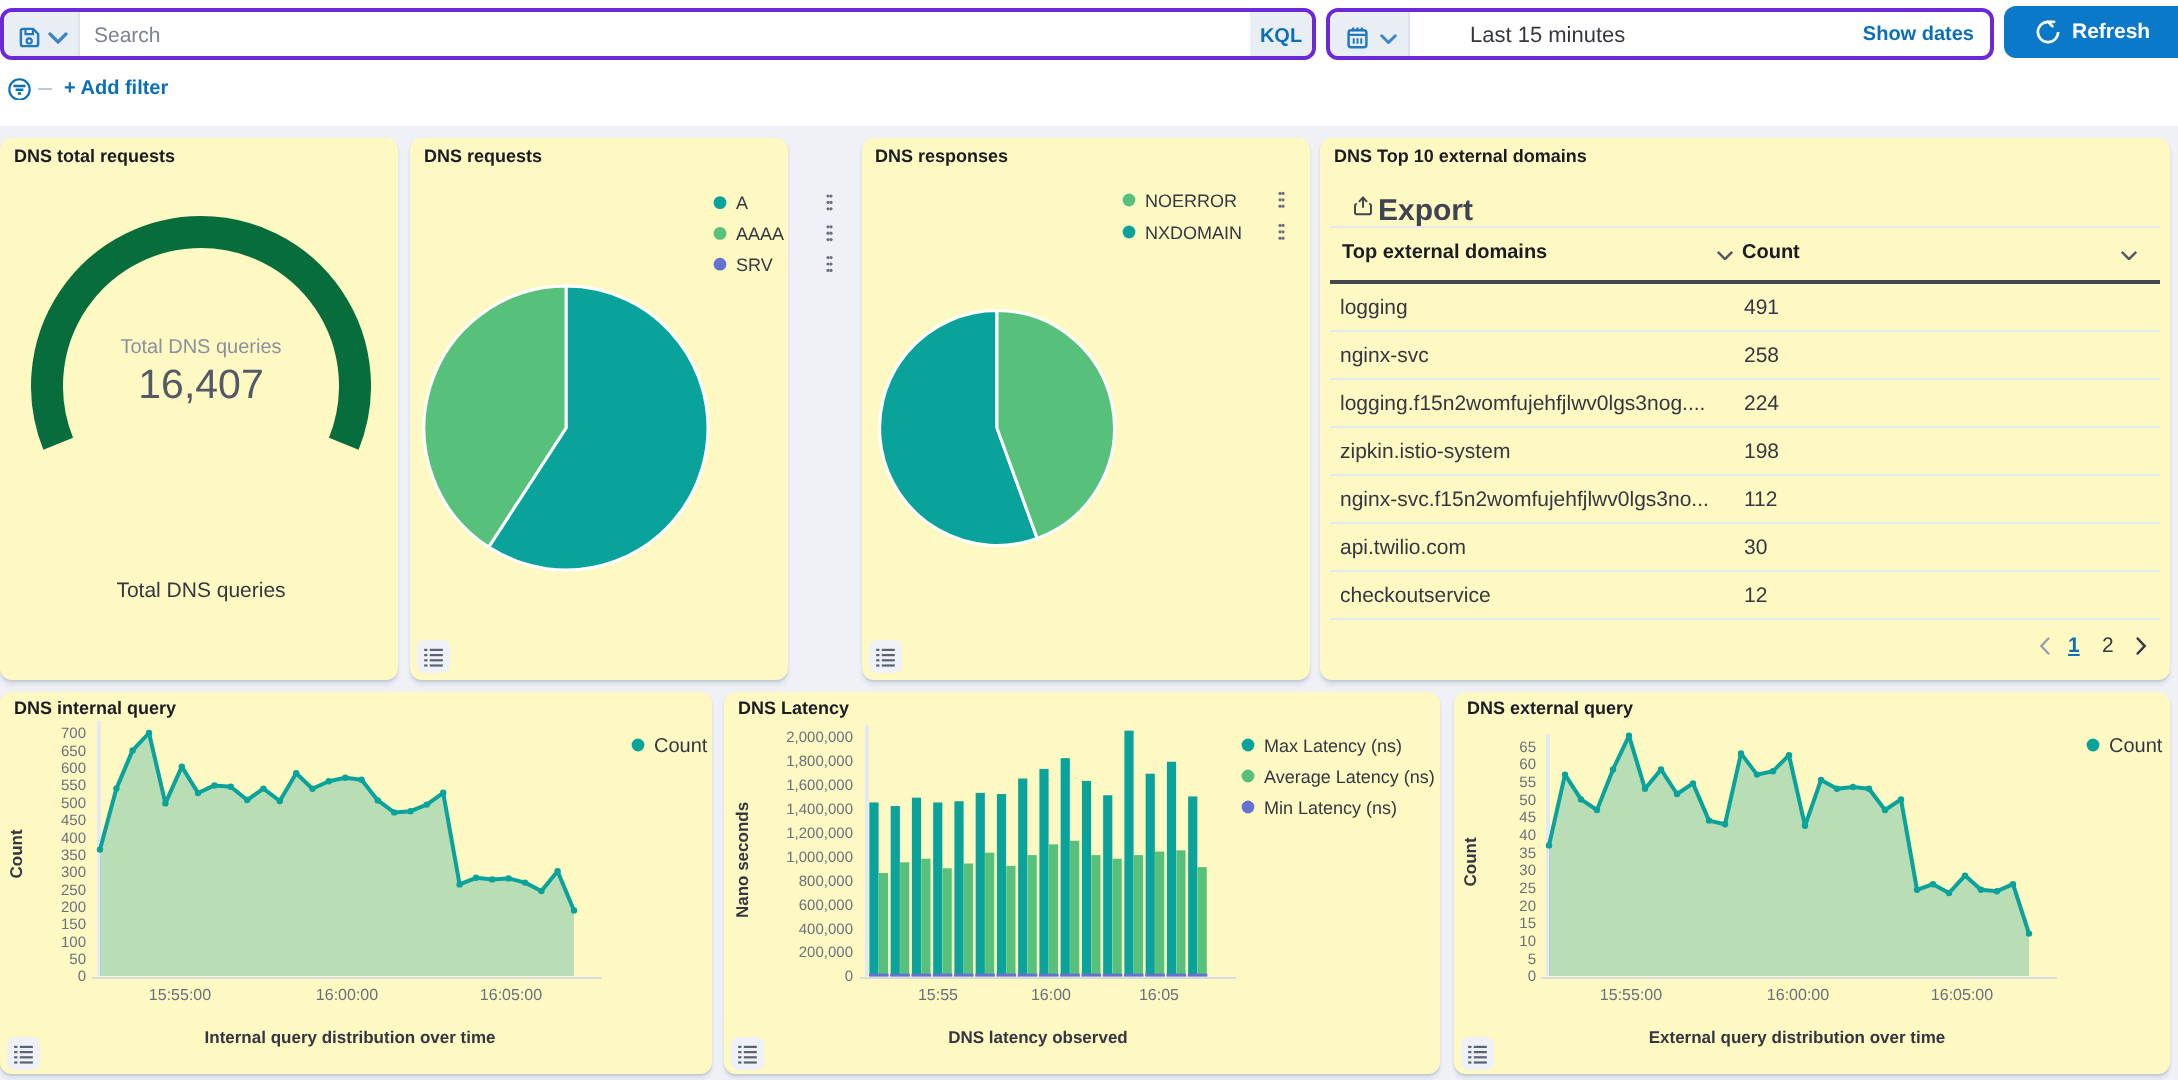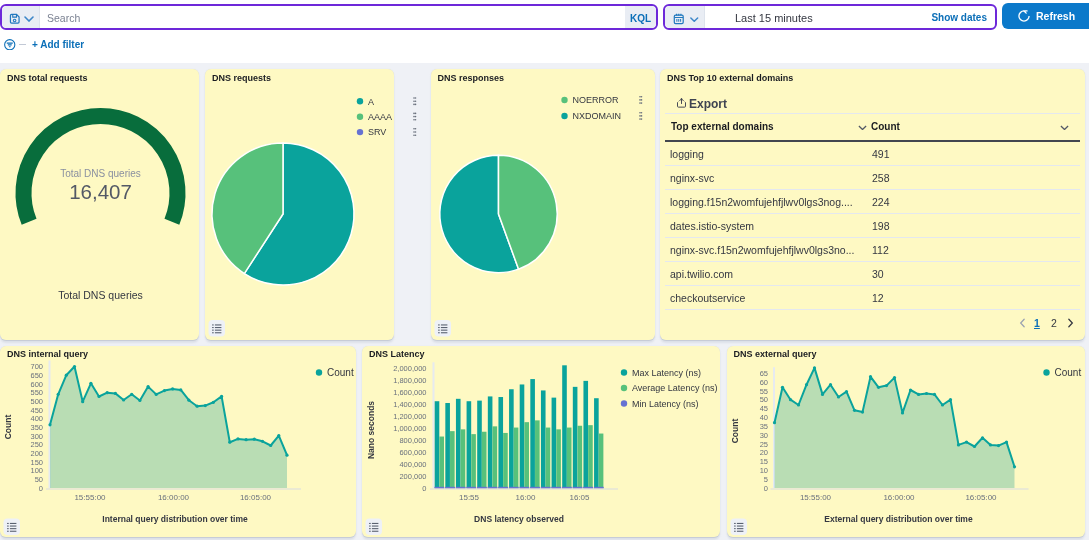--- a/index.html
+++ b/index.html
@@ -140,41 +140,41 @@
       <rect x="7.1" y="263.2" width="1.6" height="1.1" fill="#5a6271"></rect>
       <rect x="9.9" y="263.2" width="6.5" height="1.1" fill="#5a6271"></rect>
     </svg>
 </div>
 <div class="panel" style="left:660px;top:69px;width:425px;height:271px;">
   <div class="ptitle">DNS Top 10 external domains</div>
     <svg width="11" height="12" viewBox="0 0 16 16" style="position:absolute;left:16px;top:28px">
       <path d="M8 1.8 L10.6 4.6 M8 1.8 L5.4 4.6 M8 1.8 L8 8.8" stroke="#3f4451" stroke-width="1.4" fill="none" stroke-linecap="round"></path>
       <path d="M3 6.5 L2.2 7.3 V12.8 Q2.2 14 3.4 14 H12.6 Q13.8 14 13.8 12.8 V7.3 L13 6.5" stroke="#3f4451" stroke-width="1.4" fill="none" stroke-linecap="round"></path>
     </svg>
-    <div style="position:absolute;left:29px;top:28px;font-size:12px;font-weight:bold;color:#3f4451">Export</div>
+    <div style="position:absolute;left:29px;top:28px;font-size:15px;font-weight:bold;color:#3f4451">Export</div>
     <div style="position:absolute;left:5px;right:5px;top:44px;height:1px;background:#e4e8ef"></div>
     <div style="position:absolute;left:11px;top:52px;font-size:10px;font-weight:bold;color:#1a1c21">Top external domains</div>
     <svg width="9" height="5.5" viewBox="0 0 10 6" style="position:absolute;left:198px;top:55.5px">
       <path d="M1 1 L5 5 L9 1" stroke="#535966" stroke-width="1.4" fill="none"></path>
     </svg>
     <div style="position:absolute;left:211px;top:52px;font-size:10px;font-weight:bold;color:#1a1c21">Count</div>
     <svg width="9" height="5.5" viewBox="0 0 10 6" style="position:absolute;left:400px;top:55.5px">
       <path d="M1 1 L5 5 L9 1" stroke="#535966" stroke-width="1.4" fill="none"></path>
     </svg>
     <div style="position:absolute;left:5px;right:5px;top:71px;height:1.5px;background:#43474f"></div>
     <div style="position:absolute;left:10px;top:79.0px;font-size:10.5px;color:#343741">logging</div>
     <div style="position:absolute;left:212px;top:79.0px;font-size:10.5px;color:#343741">491</div>
     <div style="position:absolute;left:5px;right:5px;top:96.0px;height:1px;background:#e4e8ef"></div>
     <div style="position:absolute;left:10px;top:103.0px;font-size:10.5px;color:#343741">nginx-svc</div>
     <div style="position:absolute;left:212px;top:103.0px;font-size:10.5px;color:#343741">258</div>
     <div style="position:absolute;left:5px;right:5px;top:120.0px;height:1px;background:#e4e8ef"></div>
     <div style="position:absolute;left:10px;top:127.0px;font-size:10.5px;color:#343741">logging.f15n2womfujehfjlwv0lgs3nog....</div>
     <div style="position:absolute;left:212px;top:127.0px;font-size:10.5px;color:#343741">224</div>
     <div style="position:absolute;left:5px;right:5px;top:144.0px;height:1px;background:#e4e8ef"></div>
-    <div style="position:absolute;left:10px;top:151.0px;font-size:10.5px;color:#343741">dates.istio-system</div>
+    <div style="position:absolute;left:10px;top:151.0px;font-size:10.5px;color:#343741">zipkin.istio-system</div>
     <div style="position:absolute;left:212px;top:151.0px;font-size:10.5px;color:#343741">198</div>
     <div style="position:absolute;left:5px;right:5px;top:168.0px;height:1px;background:#e4e8ef"></div>
     <div style="position:absolute;left:10px;top:175.0px;font-size:10.5px;color:#343741">nginx-svc.f15n2womfujehfjlwv0lgs3no...</div>
     <div style="position:absolute;left:212px;top:175.0px;font-size:10.5px;color:#343741">112</div>
     <div style="position:absolute;left:5px;right:5px;top:192.0px;height:1px;background:#e4e8ef"></div>
     <div style="position:absolute;left:10px;top:199.0px;font-size:10.5px;color:#343741">api.twilio.com</div>
     <div style="position:absolute;left:212px;top:199.0px;font-size:10.5px;color:#343741">30</div>
     <div style="position:absolute;left:5px;right:5px;top:216.0px;height:1px;background:#e4e8ef"></div>
     <div style="position:absolute;left:10px;top:223.0px;font-size:10.5px;color:#343741">checkoutservice</div>
     <div style="position:absolute;left:212px;top:223.0px;font-size:10.5px;color:#343741">12</div>

